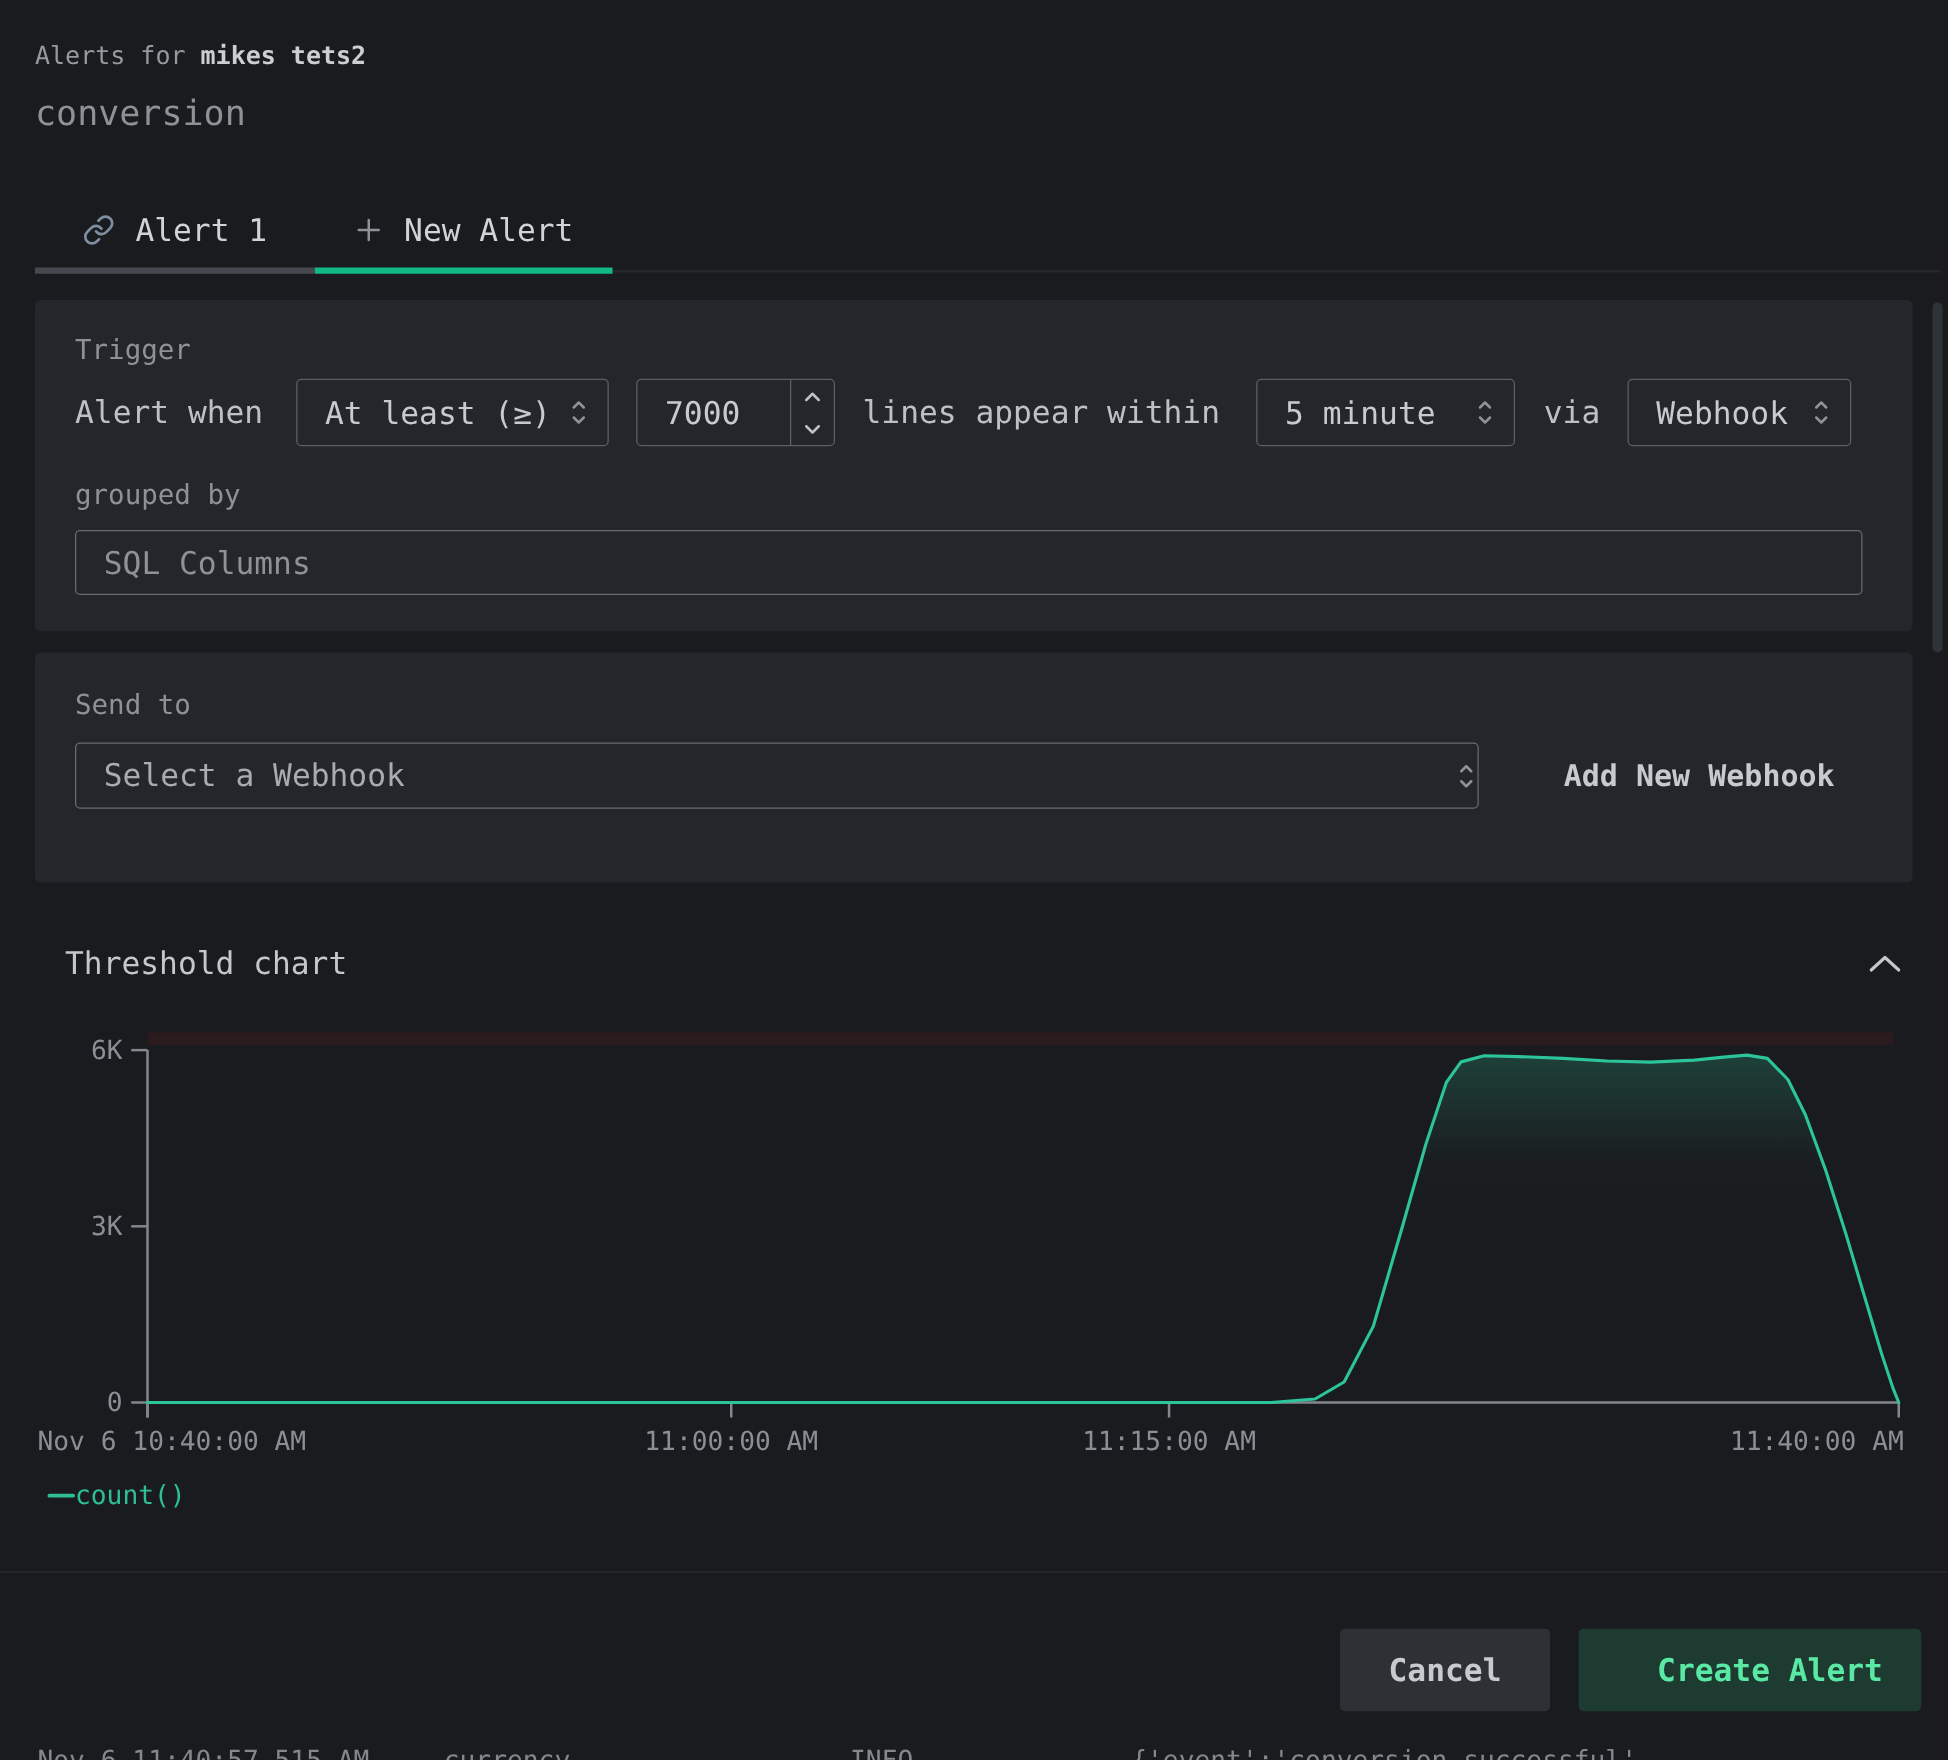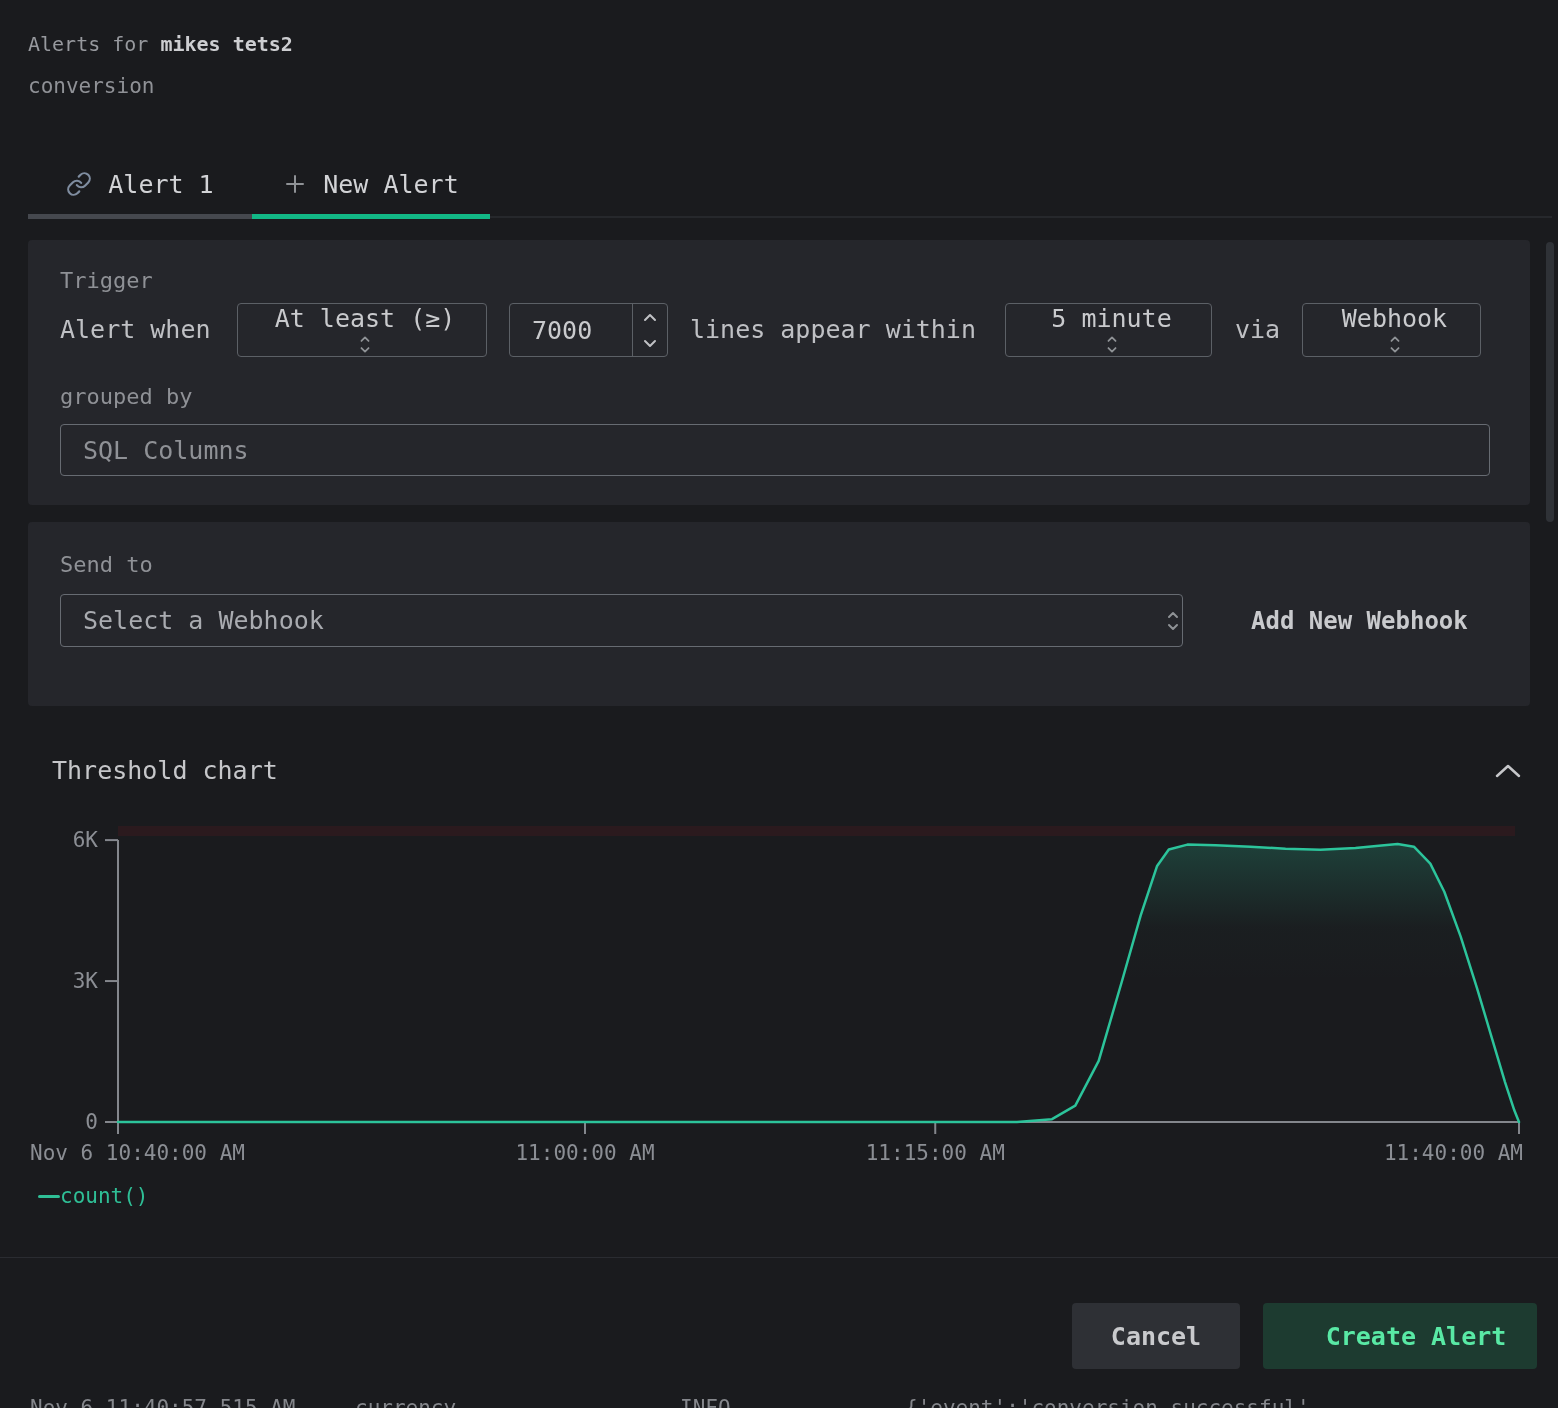--- a/index.html
+++ b/index.html
@@ -7,21 +7,21 @@
     width:1558px;height:1408px;position:relative;overflow:hidden;
     background:#1a1b1e;
     font-family:"DejaVu Sans Mono","Liberation Mono",monospace;
     color:#c3c4c8;
   }
   .abs{position:absolute;}
 
   
   .title{left:28px;top:32px;font-size:20px;color:#97999e;white-space:nowrap;}
   .title b{color:#cdced1;font-weight:bold;}
-  .subtitle{left:28px;top:74px;font-size:21px;color:#8f9196;}
+  .subtitle{left:28px;top:74px;font-size:28px;color:#8f9196;}
 
   
   .tab{position:absolute;top:150px;height:68px;display:flex;align-items:center;gap:16px;
        font-size:25px;color:#d2d3d6;cursor:pointer;justify-content:center;}
   .tab-1{left:28px;width:224px;}
   .tab-2{left:252px;width:238px;}
   .tabline{left:28px;top:216px;width:1524px;height:2px;background:#26282c;}
   .tab-underline{position:absolute;top:214px;height:5px;}
   .u1{left:28px;width:224px;background:#45484e;}
   .u2{left:252px;width:238px;background:#12b886;}
@@ -29,21 +29,21 @@
   
   .panel{position:absolute;left:28px;width:1502px;background:#25262b;border-radius:4px;}
   .panel-trigger{top:240px;height:265px;}
   .panel-send{top:522px;height:184px;}
   .plabel{position:absolute;font-size:22px;color:#8f9196;}
 
   .rowtext{position:absolute;top:63px;height:54px;line-height:54px;font-size:25px;color:#bfc0c4;white-space:nowrap;}
 
   .sel{position:absolute;height:54px;border:1px solid #5c6066;border-radius:4px;
        display:flex;align-items:center;justify-content:space-between;
-       padding:0 16px 0 22px;font-size:25px;color:#c9cacd;box-sizing:border-box;cursor:pointer;background:transparent;flex-direction:column;}
+       padding:0 16px 0 22px;font-size:25px;color:#c9cacd;box-sizing:border-box;cursor:pointer;background:transparent;}
   .numwrap{position:absolute;height:54px;border:1px solid #5c6066;border-radius:4px;box-sizing:border-box;display:flex;}
   .numwrap input{flex:1;min-width:0;background:transparent;border:none;outline:none;
        color:#c9cacd;font-size:25px;font-family:inherit;padding:0 0 0 22px;}
   .spinner{width:34px;border-left:1px solid #5c6066;display:flex;flex-direction:column;}
   .spin-btn{flex:1;display:flex;align-items:center;justify-content:center;cursor:pointer;}
 
   .biginput{position:absolute;height:52px;border:1px solid #676b72;border-radius:4px;box-sizing:border-box;
        background:transparent;color:#c9cacd;font-size:25px;font-family:inherit;padding:0 22px;outline:none;width:1430px;}
   .biginput::placeholder{color:#8f9196;opacity:1;}
 

